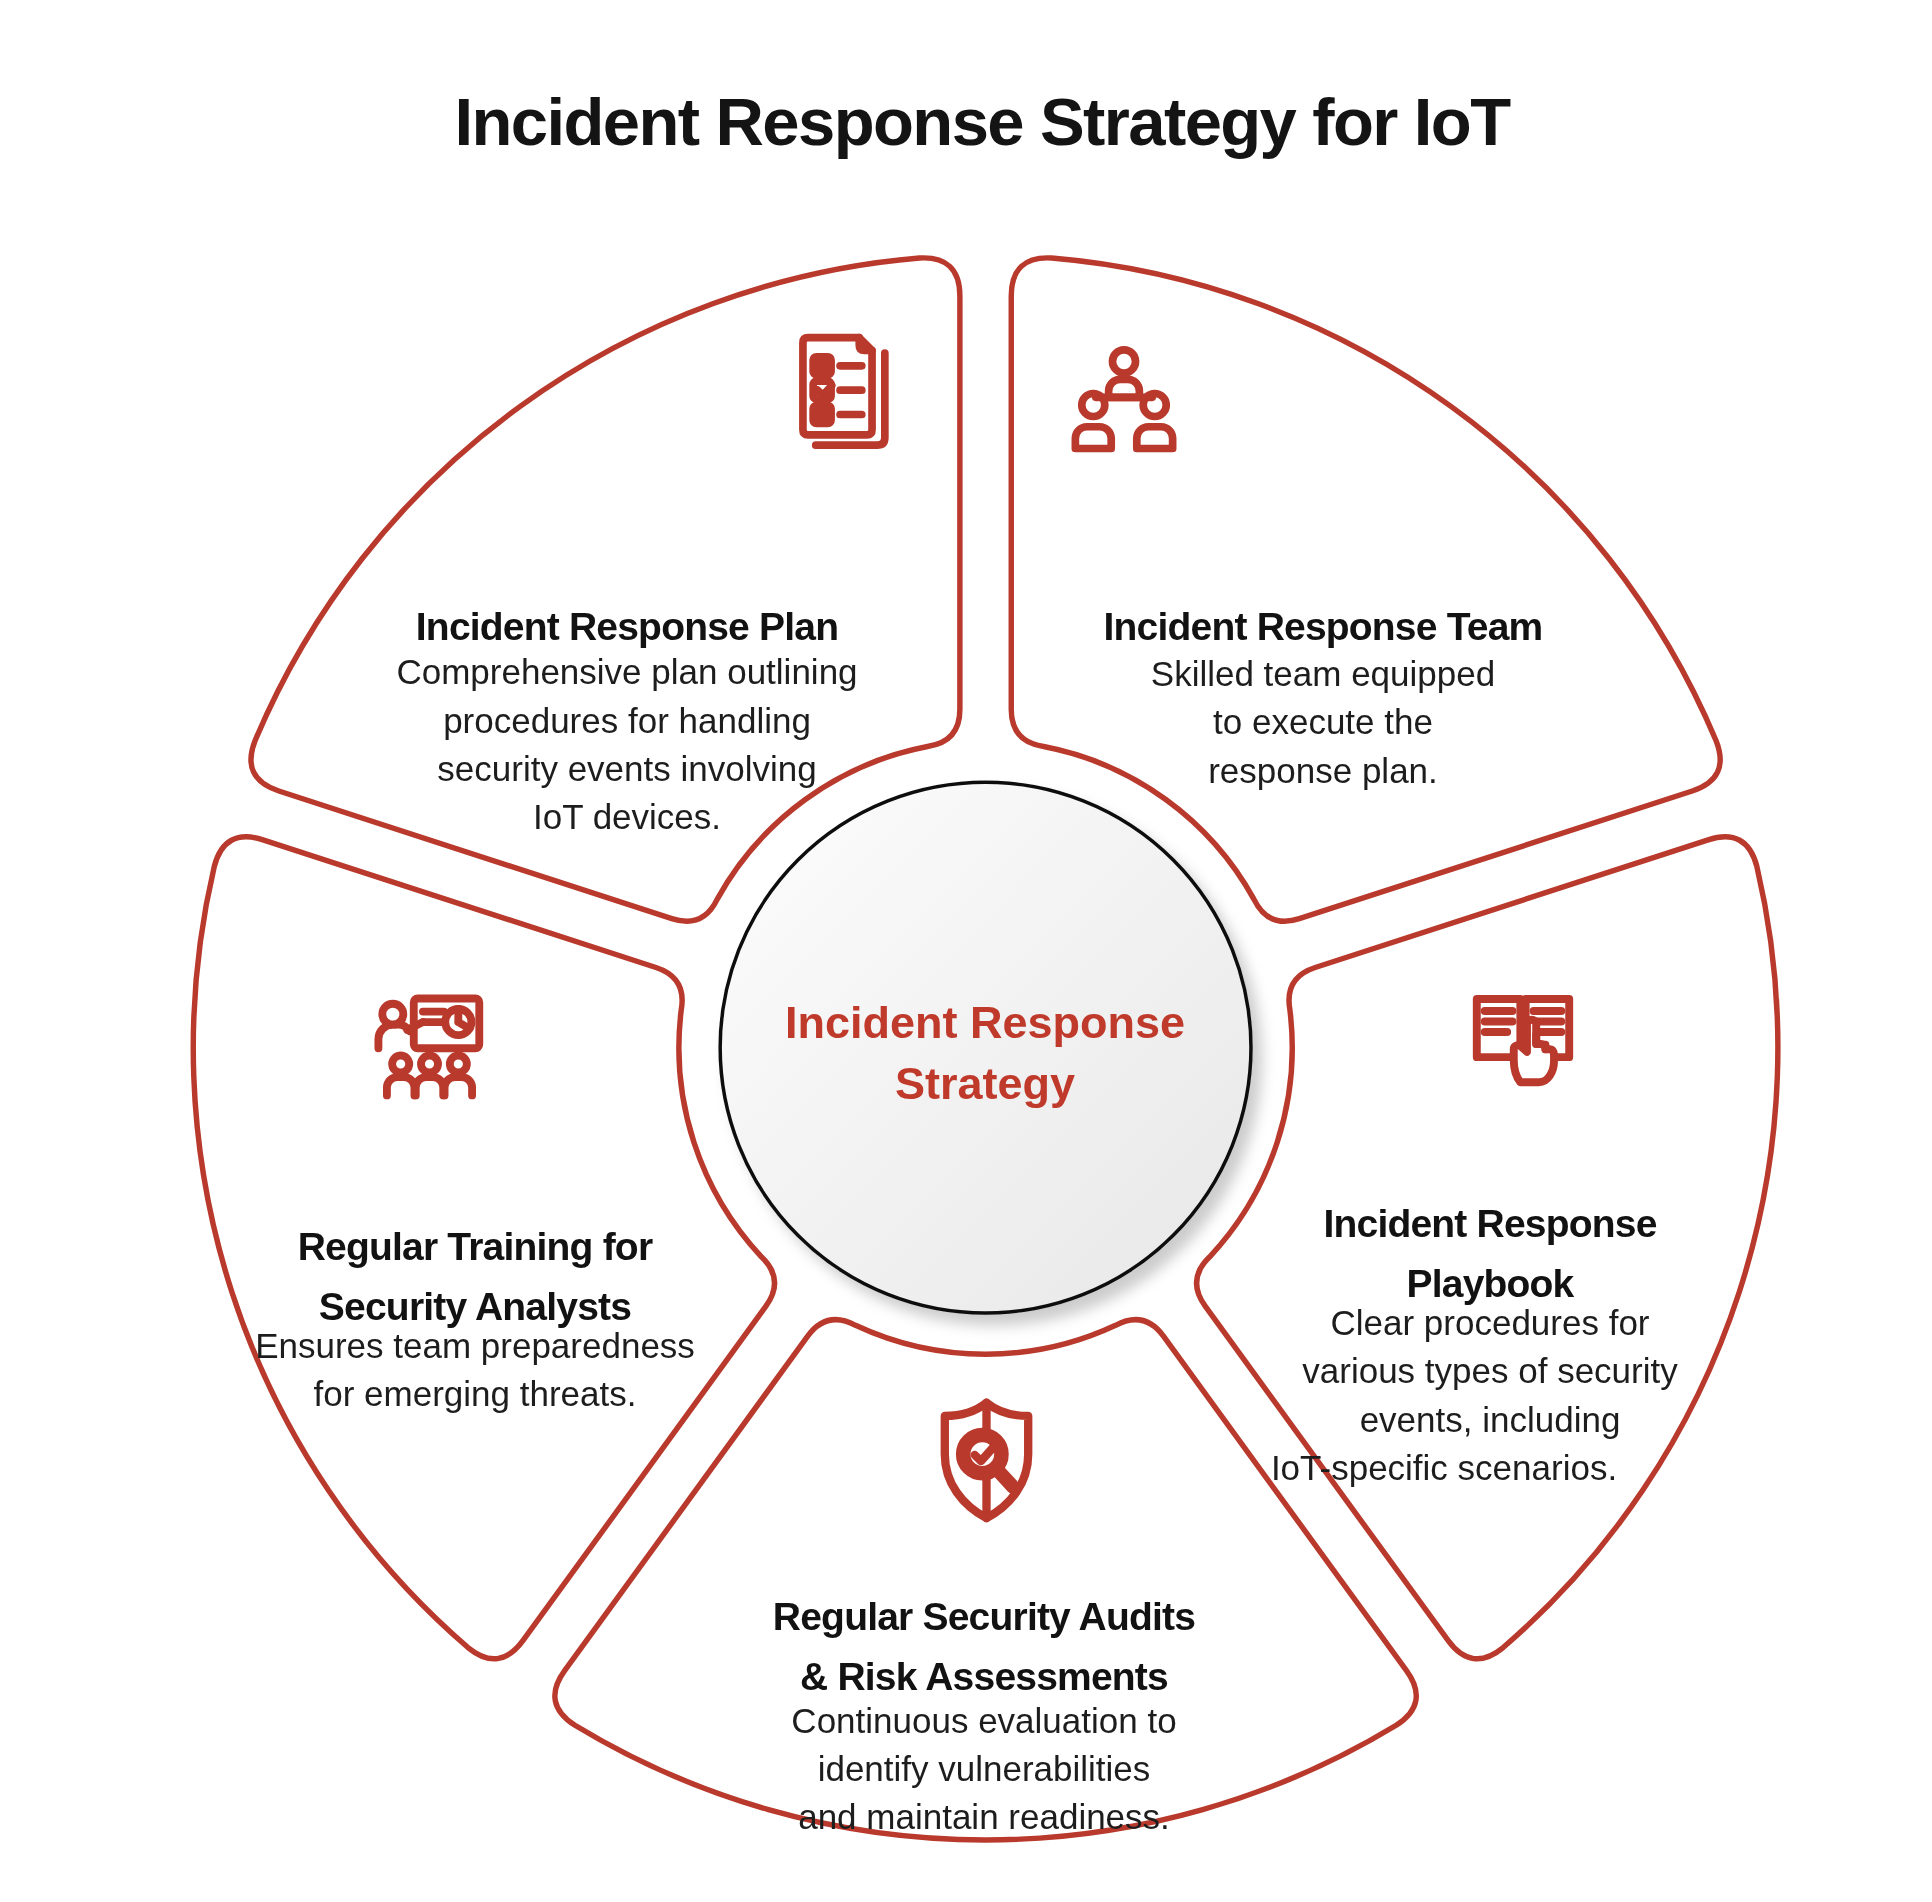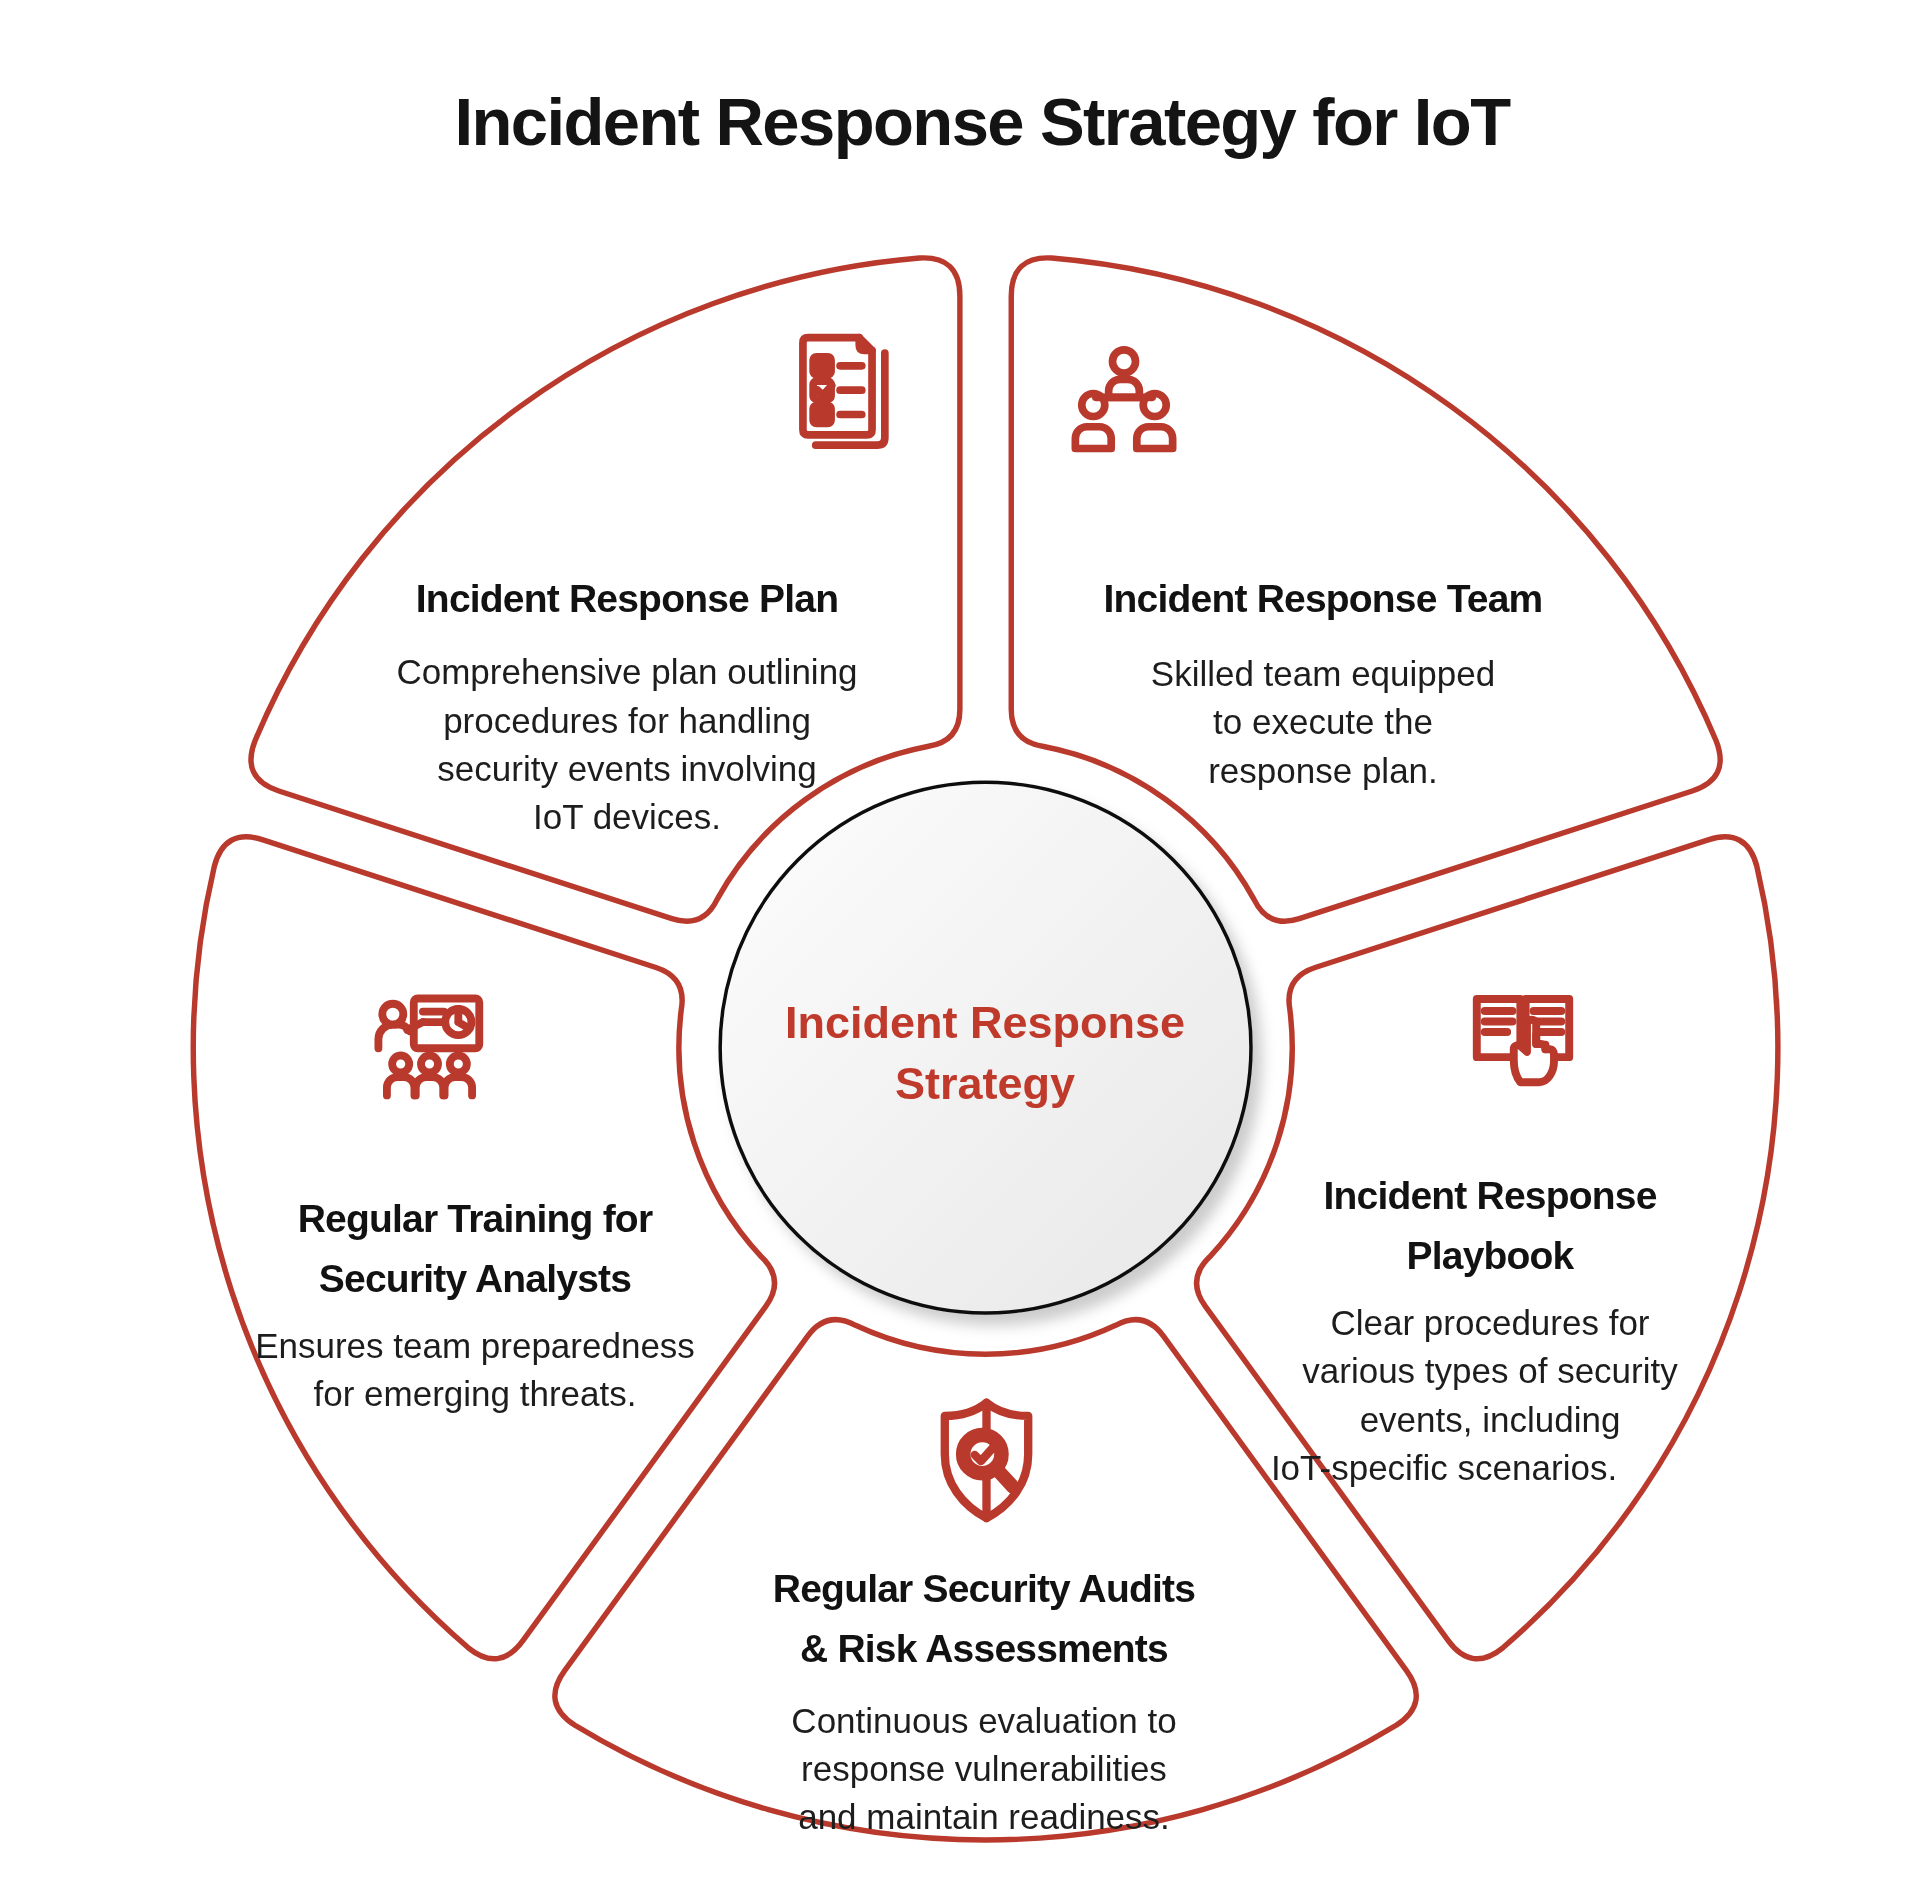--- a/index.html
+++ b/index.html
@@ -5,21 +5,21 @@
   html,body{margin:0;padding:0;background:#ffffff;}
   body{width:1933px;height:1903px;position:relative;overflow:hidden;
        font-family:"Liberation Sans",sans-serif;
        --red:#b93a2d;--text-red:#c03a2c;--ink:#141414;}
   .canvas{position:absolute;left:0;top:0;width:1933px;height:1502px;}
   .wheel{position:absolute;left:0;top:0;}
   .segment{fill:#ffffff;stroke:var(--red);stroke-width:7px;}
   .hub-circle{stroke:#101010;stroke-width:4.5px;}
   .line{position:absolute;transform:translate(-50%,-50%);white-space:nowrap;text-align:center;}
   .main-title{font-size:67px;font-weight:bold;letter-spacing:-1.6px;color:var(--ink);}
-  .seg-title{font-size:39px;font-weight:bold;letter-spacing:-0.8px;color:#121212;}
+  .seg-title{font-size:39px;font-weight:bold;letter-spacing:-0.8px;color:#121212;margin-top:28px;}
   .seg-body{font-size:35px;color:#1d1d1d;}
   .hub-text{font-size:45px;font-weight:bold;color:var(--text-red);}
   .icon{position:absolute;}
   .icon .st{stroke:var(--red);fill:none;stroke-width:6px;stroke-linecap:round;stroke-linejoin:round;}
   .icon .st-fill{stroke:var(--red);fill:#ffffff;stroke-width:6px;stroke-linecap:round;stroke-linejoin:round;}
   .icon .st-thick{stroke:var(--red);fill:none;stroke-width:10px;stroke-linecap:round;}
 </style>
 </head>
 <body style="--red: #b93a2d; --text-red: #c03a2c; --ink: #141414; background: rgb(255, 255, 255);">
 
@@ -125,17 +125,17 @@
   <div class="line seg-body" style="left:1444px;top:1468px">IoT-specific scenarios.</div>
 
   <div class="line seg-title" style="left:475px;top:1219px">Regular Training for</div>
   <div class="line seg-title" style="left:475px;top:1279px">Security Analysts</div>
   <div class="line seg-body" style="left:475px;top:1346px">Ensures team preparedness</div>
   <div class="line seg-body" style="left:475px;top:1394px">for emerging threats.</div>
 
   <div class="line seg-title" style="left:984px;top:1589px">Regular Security Audits</div>
   <div class="line seg-title" style="left:984px;top:1649px">&amp; Risk Assessments</div>
   <div class="line seg-body" style="left:984px;top:1721px">Continuous evaluation to</div>
-  <div class="line seg-body" style="left:984px;top:1769px">response vulnerabilities</div>
+  <div class="line seg-body" style="left:984px;top:1769px">identify vulnerabilities</div>
   <div class="line seg-body" style="left:984px;top:1817px">and maintain readiness.</div>
 
 </div>
 
 
 </body></html>

